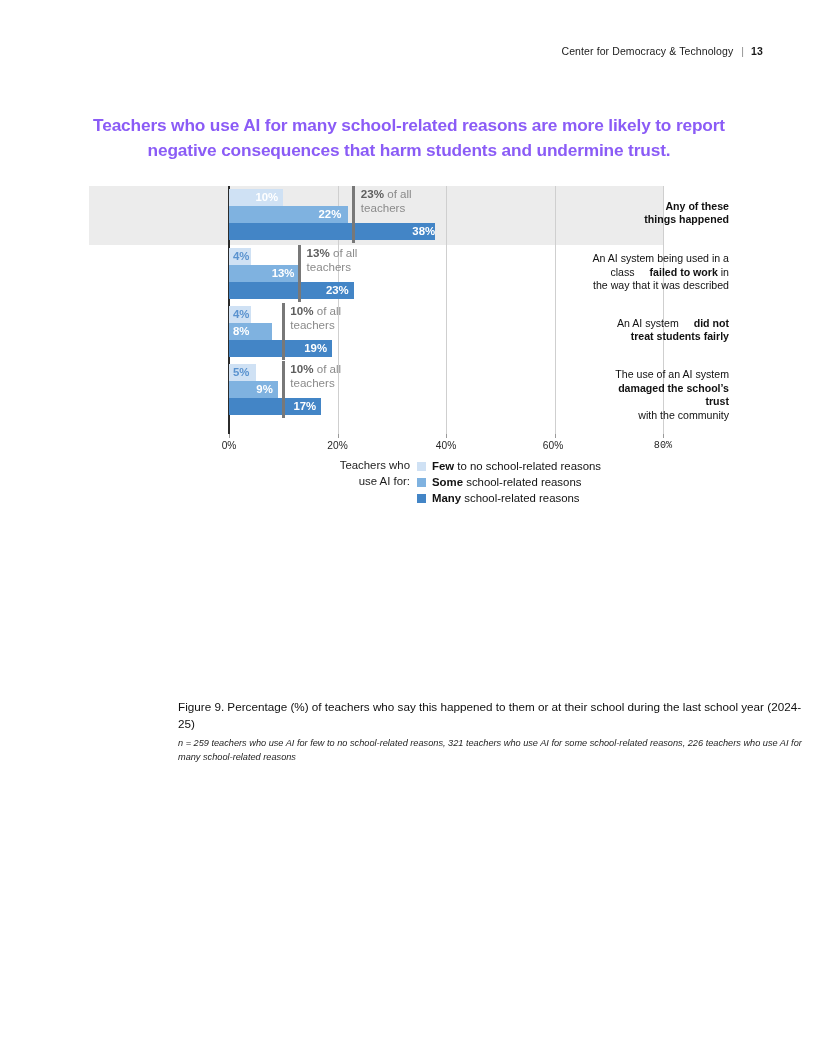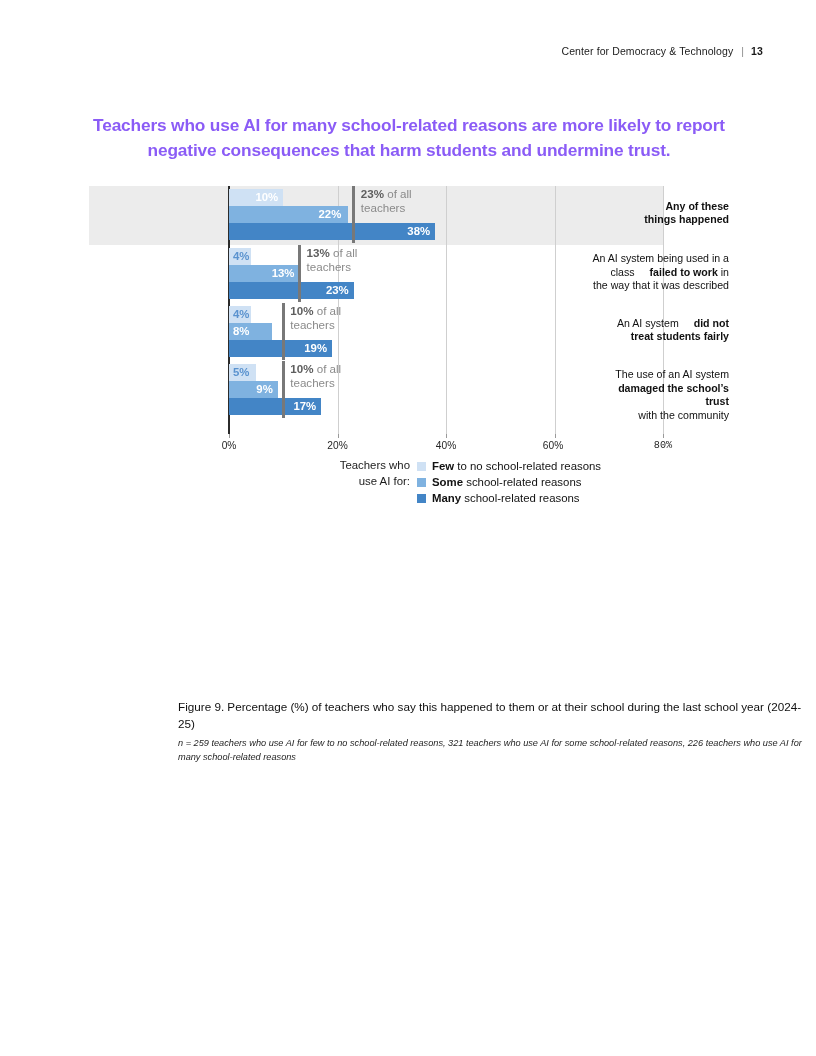--- a/index.html
+++ b/index.html
@@ -104,21 +104,21 @@
           <div class="grid" style="left: 465.5px; height: 248px;"></div>
           <div class="grid" style="left: 574px; height: 248px;"></div>
         </div>
       <div class="plot" id="plot">
           <div class="group" style="top: 3px; height: 51px;">
             <div class="bar few" style="width: 54.25px; background: rgb(207, 225, 244);"></div>
             <div class="blabel inside" style="top: 0px; width: 54.25px; left: 0px; text-align: right; padding-right: 5px; box-sizing: border-box;">10%</div>
             <div class="bar some" style="width: 119.35px; background: rgb(127, 178, 224);"></div>
             <div class="blabel inside" style="top: 17px; width: 119.35px; left: 0px; text-align: right; padding-right: 7px; box-sizing: border-box;">22%</div>
             <div class="bar many" style="width: 206.15px; background: rgb(67, 133, 198);"></div>
-            <div class="blabel inside" style="top: 34px; width: 206.15px; left: 0px; text-align: right; padding-right: 5px; box-sizing: border-box;">38%</div>
+            <div class="blabel inside" style="top: 34px; width: 206.15px; left: 0px; text-align: right; box-sizing: border-box;">38%</div>
             <div class="refline" style="left: 123.475px; top: -3px; height: 57px;"></div>
             <div class="refnote" style="left: 131.775px; top: -2px;"><b>23%</b> of all<br>teachers</div>
           </div>
           <div class="group" style="top: 62px; height: 51px;">
             <div class="bar few" style="width: 21.7px; background: rgb(207, 225, 244);"></div>
             <div class="blabel small" style="top: 0px; left: 4px;">4%</div>
             <div class="bar some" style="width: 70.525px; background: rgb(127, 178, 224);"></div>
             <div class="blabel inside" style="top: 17px; width: 70.525px; left: 0px; text-align: right; padding-right: 5px; box-sizing: border-box;">13%</div>
             <div class="bar many" style="width: 124.775px; background: rgb(67, 133, 198);"></div>
             <div class="blabel inside" style="top: 34px; width: 124.775px; left: 0px; text-align: right; padding-right: 5px; box-sizing: border-box;">23%</div>

